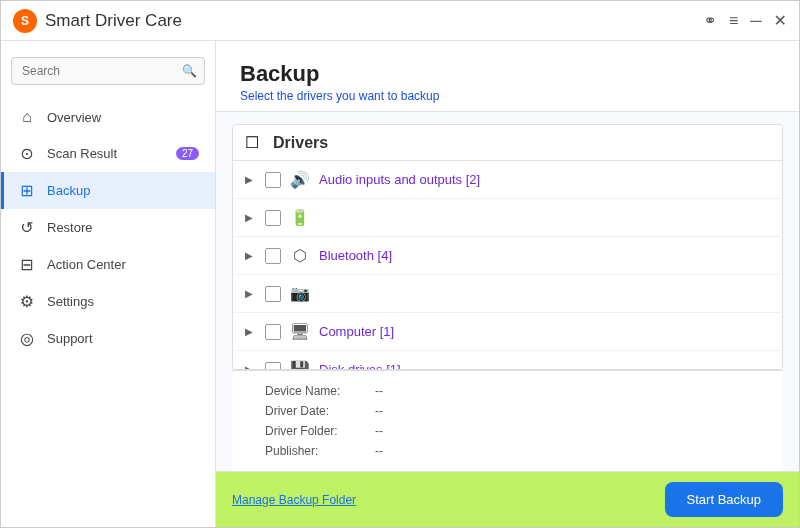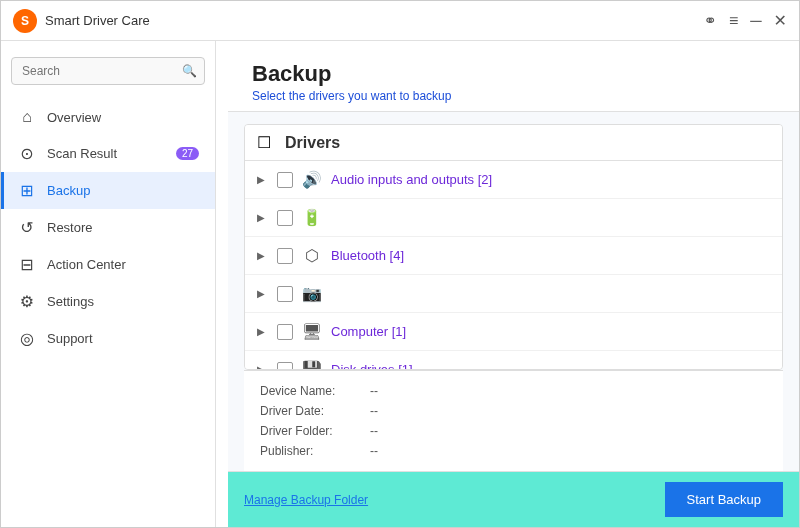--- a/index.html
+++ b/index.html
@@ -3,26 +3,26 @@
   <meta charset="utf-8">
   <style>
     * { box-sizing: border-box; margin: 0; padding: 0; }
     body { font-family: 'Segoe UI', Arial, sans-serif; background: #f0f4f8; width: 800px; height: 528px; overflow: hidden; display: flex; flex-direction: column; }
 
     .app-window { width: 800px; height: 528px; background: #fff; display: flex; flex-direction: column; border: 1px solid #ccc; }
 
     
     .title-bar { display: flex; align-items: center; padding: 8px 12px; background: #fff; border-bottom: 1px solid #e0e0e0; height: 40px; }
     .title-bar-logo { width: 24px; height: 24px; background: #ff6600; border-radius: 50%; display: flex; align-items: center; justify-content: center; color: #fff; font-size: 12px; font-weight: bold; margin-right: 8px; }
-    .title-bar-text { font-size: 13px; color: #333; font-weight: 500; flex: 1; }
+    .title-bar-text { font-size: 17px; color: #333; font-weight: 500; flex: 1; }
     .title-bar-controls { display: flex; gap: 12px; align-items: center; color: #555; font-size: 14px; }
     .title-bar-btn { cursor: pointer; color: #555; font-size: 16px; }
 
     
-    .main-layout { display: flex; flex: 1; overflow: hidden; gap: 12px; }
+    .main-layout { display: flex; flex: 1; overflow: hidden; }
 
     
     .sidebar { width: 215px; background: #fff; border-right: 1px solid #e0e0e0; display: flex; flex-direction: column; padding: 10px 0; }
     .search-box { margin: 6px 10px 14px 10px; position: relative; }
     .search-input { width: 100%; padding: 6px 28px 6px 10px; border: 1px solid #ccc; border-radius: 4px; font-size: 12px; color: #888; background: #f9f9f9; }
     .search-icon-wrap { position: absolute; right: 8px; top: 50%; transform: translateY(-50%); color: #888; font-size: 12px; }
 
     .nav-item { display: flex; align-items: center; padding: 9px 16px; cursor: pointer; font-size: 13px; color: #444; gap: 10px; position: relative; }
     .nav-item.active { background: #e8f0fe; border-left: 3px solid #1a73e8; color: #1a73e8; padding-left: 13px; }
     .nav-item .nav-icon { font-size: 16px; width: 20px; text-align: center; }
@@ -43,27 +43,27 @@
     .col-header-check { width: 18px; }
     .col-header-label { font-size: 16px; font-weight: 600; color: #333; }
 
     .driver-row { display: flex; align-items: center; padding: 9px 12px; border-bottom: 1px solid #f0f0f0; gap: 8px; background: #fff; cursor: pointer; }
     .driver-row .expand-arrow { font-size: 10px; color: #666; width: 12px; }
     .driver-row .check-box { width: 16px; height: 16px; border: 1px solid #999; border-radius: 2px; display: inline-block; background: #fff; flex-shrink: 0; }
     .driver-row .driver-icon { font-size: 16px; width: 22px; text-align: center; color: #555; flex-shrink: 0; }
     .driver-row .driver-label { font-size: 13px; color: #6d28d9; flex: 1; }
 
     .details-panel { background: #fff; border-top: 1px solid #ddd; margin: 0 16px; padding: 10px 16px; }
-    .detail-row { display: flex; align-items: center; padding: 3px 0; }
+    .detail-row { display: flex; align-items: center; padding: 3px 0; margin-left: 17px; }
     .detail-label { font-size: 12px; color: #555; width: 110px; font-weight: 500; }
     .detail-value { font-size: 12px; color: #555; }
 
-    .bottom-bar { display: flex; align-items: center; justify-content: space-between; padding: 10px 16px; background: #5eead4; border-top: 1px solid #e0e0e0; }
+    .bottom-bar { display: flex; align-items: center; justify-content: space-between; padding: 10px 16px; background: #bef264; border-top: 1px solid #e0e0e0; }
     .manage-link { font-size: 12px; color: #1a73e8; text-decoration: underline; cursor: pointer; }
-    .start-backup-btn { background: #1a73e8; color: #fff; border: none; padding: 10px 22px; border-radius: 0; font-size: 13px; font-weight: 500; cursor: pointer; }
+    .start-backup-btn { background: #1a73e8; color: #fff; border: none; padding: 10px 22px; border-radius: 8px; font-size: 13px; font-weight: 500; cursor: pointer; }
 
     
     .table-container::-webkit-scrollbar { width: 6px; }
     .table-container::-webkit-scrollbar-track { background: #f1f1f1; }
     .table-container::-webkit-scrollbar-thumb { background: #ccc; border-radius: 3px; }
   </style>
 </head>
 <body>
 
 <div class="app-window">

